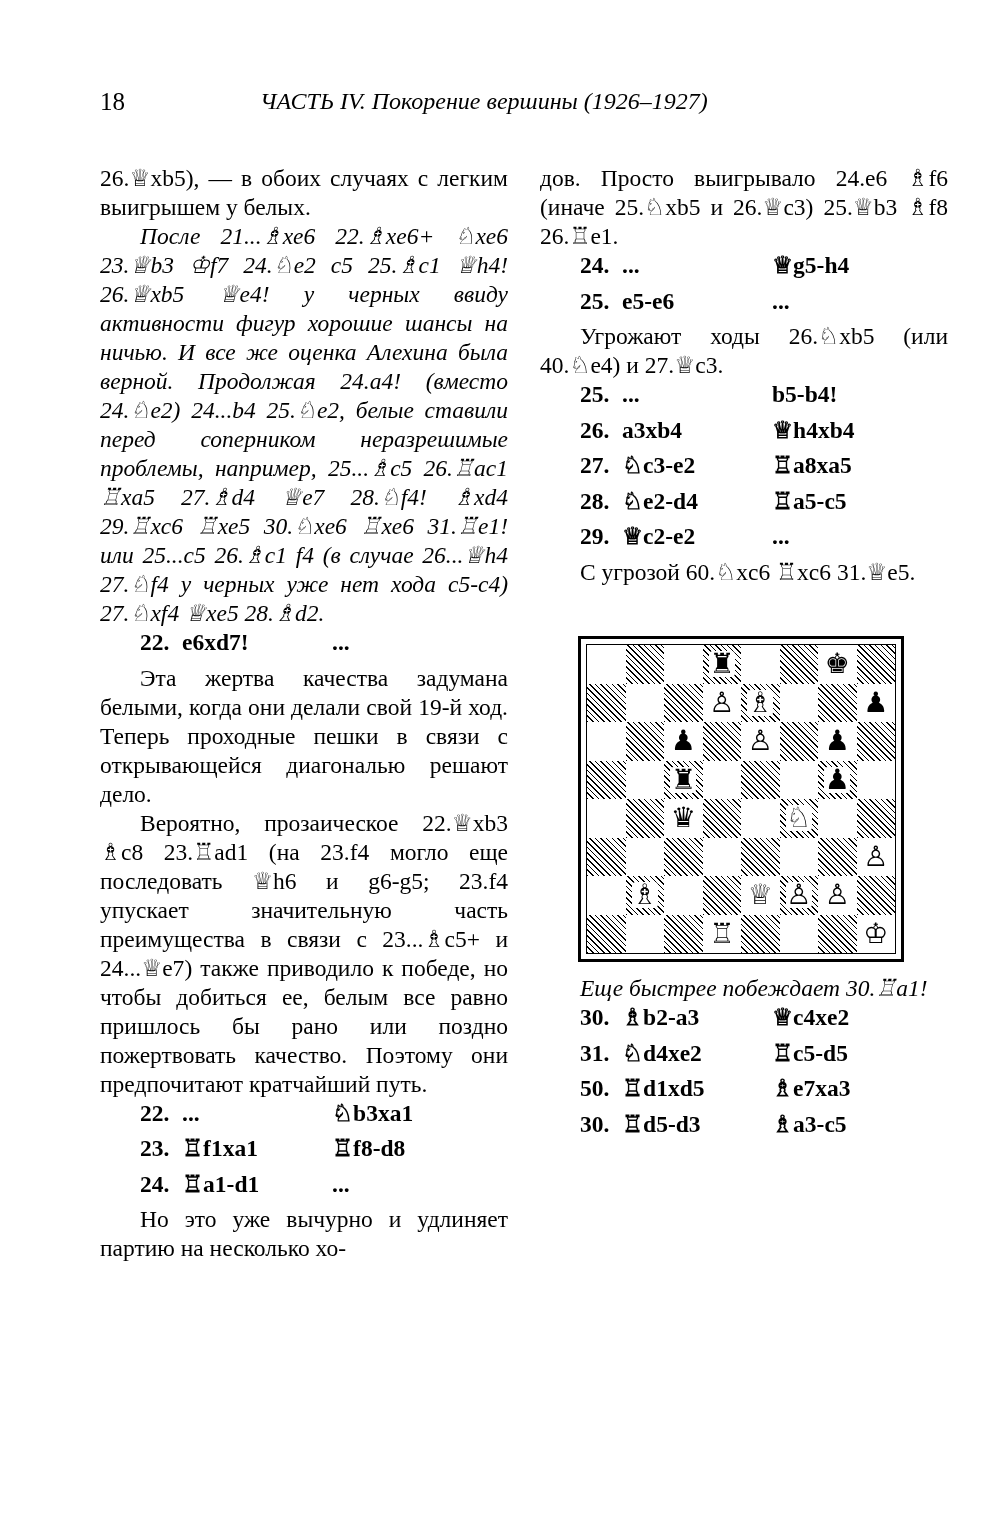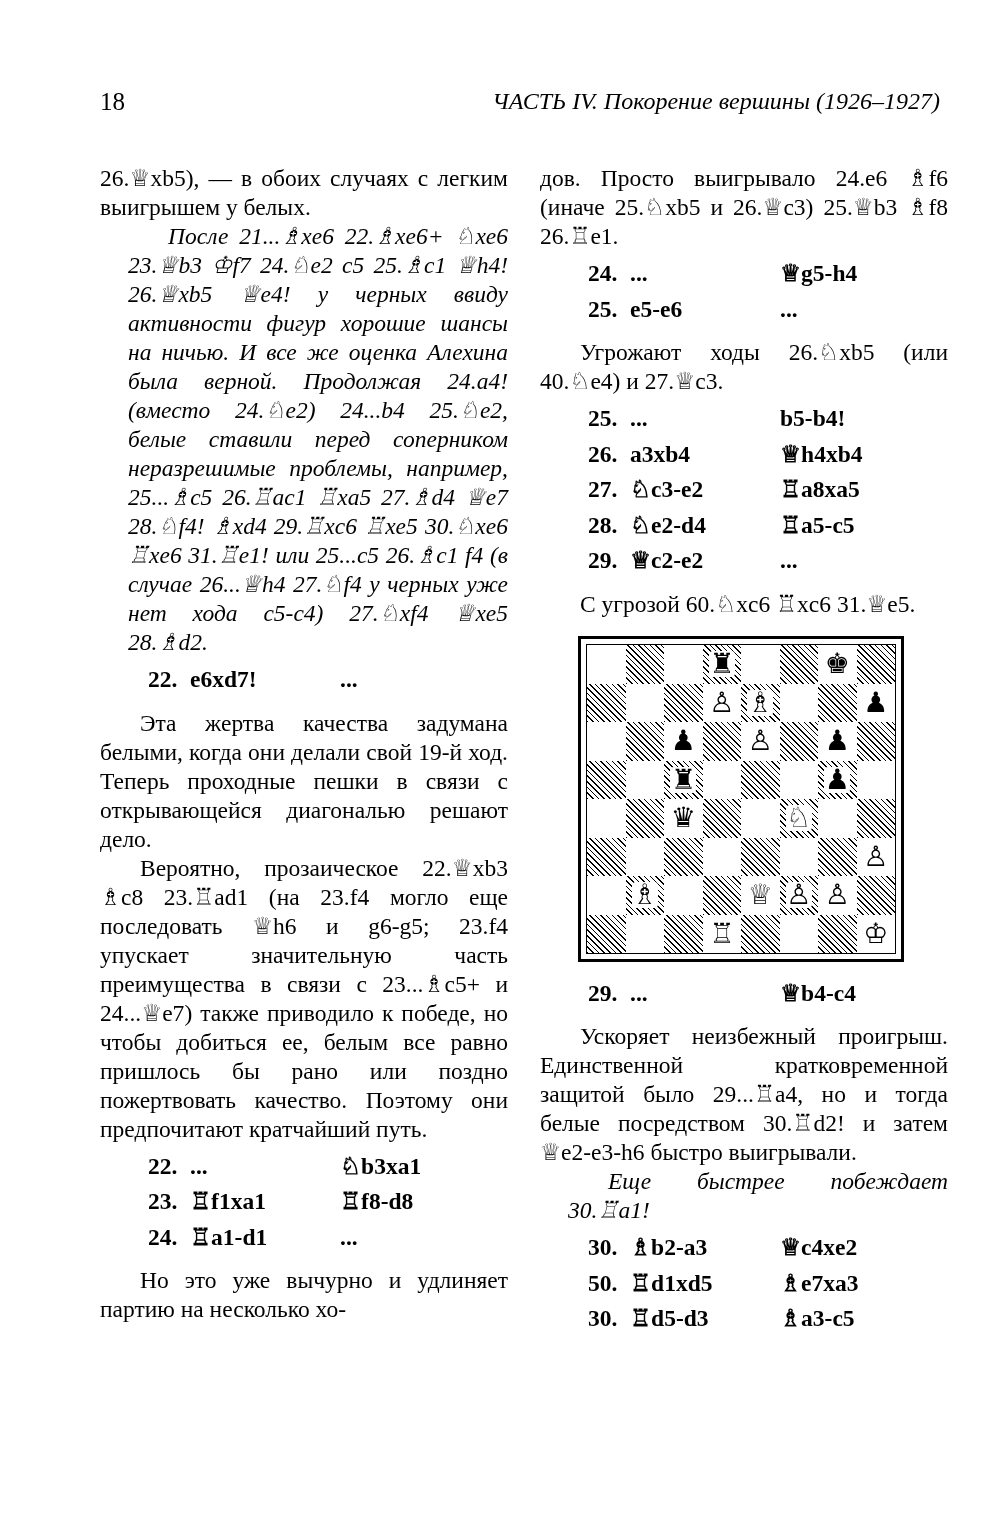--- a/index.html
+++ b/index.html
@@ -34,46 +34,46 @@
     left: 0;
     top: 0;
     font-size: 25px;
     font-family: "Liberation Serif", serif;
   }
   .running-title {
     position: absolute;
     left: 160px;
     top: 0;
     width: 680px;
-    text-align: right;
+    text-align: left;
     font-size: 24px;
     font-style: italic;
   }
   
   .col {
     position: absolute;
     top: 148px;
     width: 408px;
     font-size: 23.5px;
     line-height: 29px;
     text-align: justify;
   }
   .col-left { left: 100px; }
   .col-right { left: 540px; }
 
   p {
     margin: 0;
     text-indent: 40px;
   }
   p.noindent { text-indent: 0; }
-  p.ital { font-style: italic; margin-left: 28px; }
+  p.ital { font-style: italic; }
 
   
   .moves {
-    margin: 8px;
+    margin: 0;
     padding: 0;
     width: 100%;
     border-collapse: collapse;
     font-weight: bold;
     font-size: 23.5px;
   }
   .moves td {
     padding: 0;
     height: 35.5px;
     vertical-align: baseline;
@@ -246,32 +246,36 @@
     <table class="moves">
       <tbody>
           <tr>
         <td class="mv-num">29.</td>
         <td class="mv-w">...</td>
         <td class="mv-b">♕b4-c4</td>
       </tr>
     </tbody>
       </table>
 
-    <p>Ускоряет неизбежный проигрыш. Единственной кратковременной защитой было 29...♖a4, но и тогда белые посредством 30.♖d2! и затем ♕e2-e3-h6 быстро выигрывали.</p>
 
     <p class="ital">Еще быстрее побеждает 30.♖a1!</p>
 
     <table class="moves">
       <tbody>
           <tr>
         <td class="mv-num">30.</td>
         <td class="mv-w">♗b2-a3</td>
         <td class="mv-b">♕c4xe2</td>
       </tr>
       <tr>
+        <td class="mv-num">31.</td>
+        <td class="mv-w">♘d4xe2</td>
+        <td class="mv-b">♖c5-d5</td>
+      </tr>
+      <tr>
         <td class="mv-num">50.</td>
         <td class="mv-w">♖d1xd5</td>
         <td class="mv-b">♗e7xa3</td>
       </tr>
       <tr>
         <td class="mv-num">30.</td>
         <td class="mv-w">♖d5-d3</td>
         <td class="mv-b">♗a3-c5</td>
       </tr>
     </tbody>

